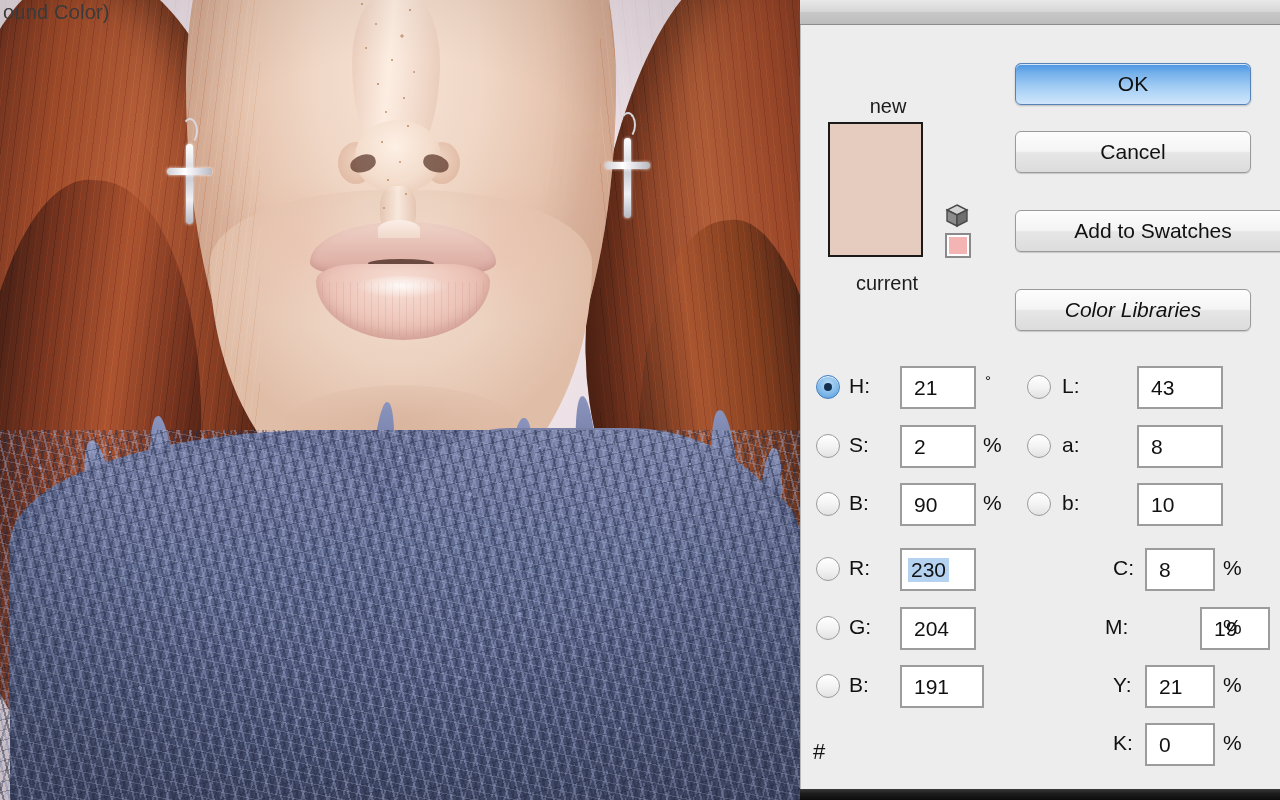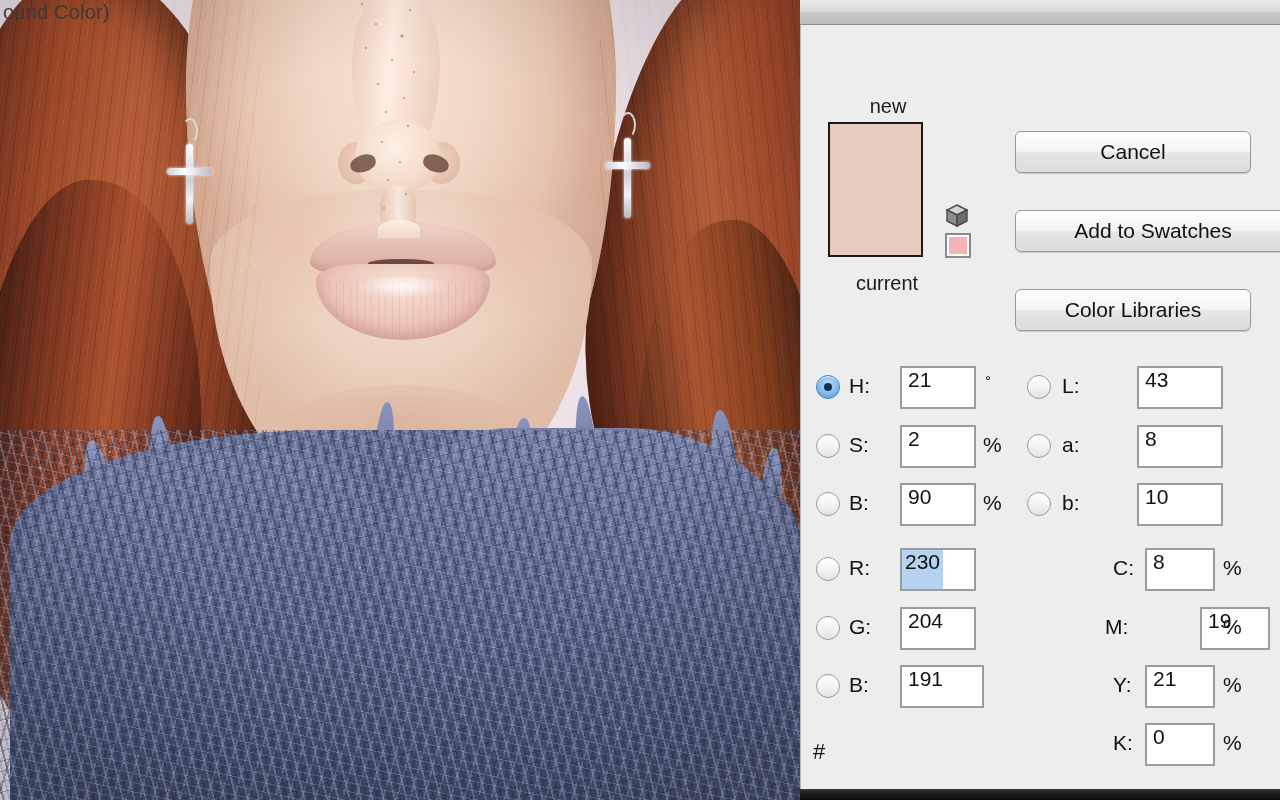--- a/index.html
+++ b/index.html
@@ -280,34 +280,34 @@
     font-size:21px;color:#111;display:flex;align-items:center;justify-content:center;
     font-family:"Liberation Sans", sans-serif;}
   .btn-grey{border:1px solid #9a9a9a;
     background:linear-gradient(180deg,#fdfdfd 0%,#f4f4f4 48%,#e6e6e6 52%,#dcdcdc 100%);
     box-shadow:0 1px 1px rgba(0,0,0,.16);}
   #btn-ok{left:1015px;top:63px;width:236px;height:42px;border:1px solid #5782b8;
     background:linear-gradient(180deg,#4b93e0 0%,#76b2ec 24%,#a8d0f5 62%,#cfe6fb 100%);
     box-shadow:0 1px 2px rgba(0,0,0,.22), inset 0 1px 0 rgba(255,255,255,.75);}
   #btn-cancel{left:1015px;top:131px;width:236px;height:42px;}
   #btn-swatches{left:1015px;top:210px;width:276px;height:42px;}
-  #btn-libraries{left:1015px;top:289px;width:236px;height:42px;}
+  #btn-libraries{left:1015px;top:289px;width:236px;height:42px;font-style:italic;}
 
   
   .radio{position:absolute;width:24px;height:24px;border-radius:50%;
     border:1.6px solid #9b9b9b;box-sizing:border-box;
     background:linear-gradient(180deg,#ffffff 0%,#f2f2f2 55%,#e2e2e2 100%);
     box-shadow:inset 0 1px 1px rgba(255,255,255,.9);}
   .radio.on{border:1.6px solid #3f7fc4;
     background:radial-gradient(circle at 50% 36%, #bcdcf6 0%, #7bb6e8 62%, #4f92d6 100%);}
   .radio.on::after{content:"";position:absolute;left:7px;top:7px;width:8px;height:8px;
     border-radius:50%;background:#14304f;}
   .flabel{position:absolute;font-size:21px;color:#111;}
   .fbox{position:absolute;box-sizing:border-box;border:2px solid #9c9c9c;background:#fff;
-    display:flex;}
+    display:flex;align-items:center;padding-left:6px;}
   .fval{padding-left:6px;font-size:21px;color:#111;font-family:"Liberation Sans", sans-serif;}
   .fval.sel{background:#b5d2f0;padding-left:3px;padding-right:3px;}
   .unit{position:absolute;font-size:21px;color:#111;}
   .deg{position:absolute;font-size:15px;color:#111;}
 
   #hash{position:absolute;left:813px;top:739px;font-size:22px;color:#111;}
   #hex-box{left:836px;top:730px;width:172px;height:46px;}
 </style>
 </head>
 <body>
@@ -400,20 +400,21 @@
   <div id="cube-icon">
     <svg width="26" height="26" viewBox="0 0 26 26">
       <polygon points="13,2 23,7 13,12 3,7" fill="#d4d4d4" stroke="#4a4a4a" stroke-width="1.4"></polygon>
       <polygon points="3,7 13,12 13,23 3,18" fill="#8c8c8c" stroke="#4a4a4a" stroke-width="1.4"></polygon>
       <polygon points="23,7 13,12 13,23 23,18" fill="#6e6e6e" stroke="#4a4a4a" stroke-width="1.4"></polygon>
     </svg>
   </div>
   <div id="alt-swatch-box"></div>
   <div id="alt-swatch" style="background: rgb(245, 180, 180);"></div>
 
+  <div class="btn" id="btn-ok">OK</div>
   <div class="btn btn-grey" id="btn-cancel">Cancel</div>
   <div class="btn btn-grey" id="btn-swatches">Add to Swatches</div>
   <div class="btn btn-grey" id="btn-libraries">Color Libraries</div>
 
   <div class="radio on" style="left:816px;top:375px;"></div>
   <div class="flabel" style="left:849px;top:374px;">H:</div>
   <div class="fbox" style="left:900px;top:366px;width:76px;height:43px;">
     <span class="fval">21</span>
   </div>
   <div class="deg" style="left:985px;top:372px;">°</div>

